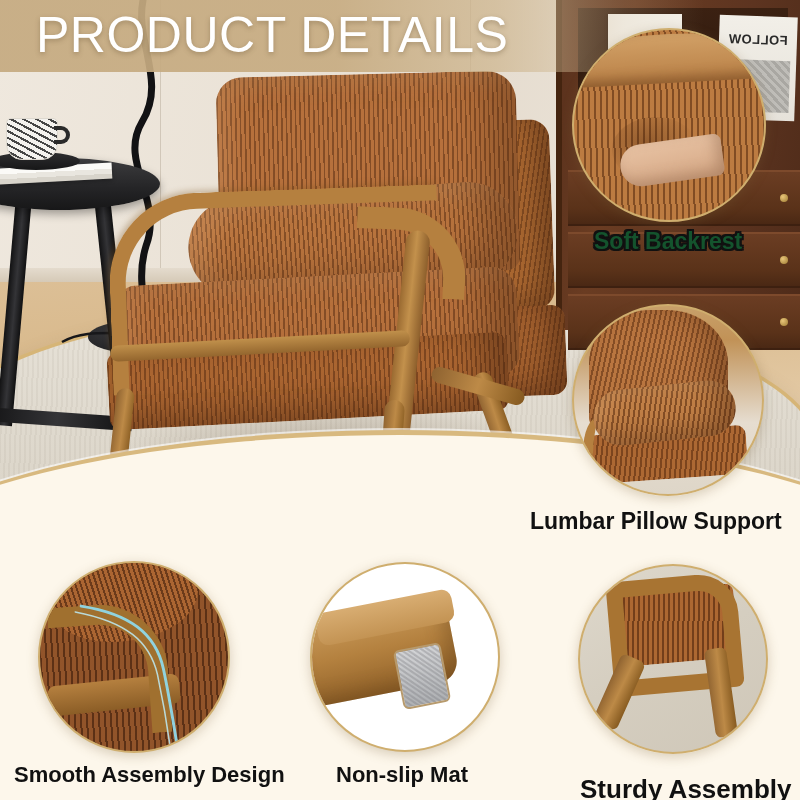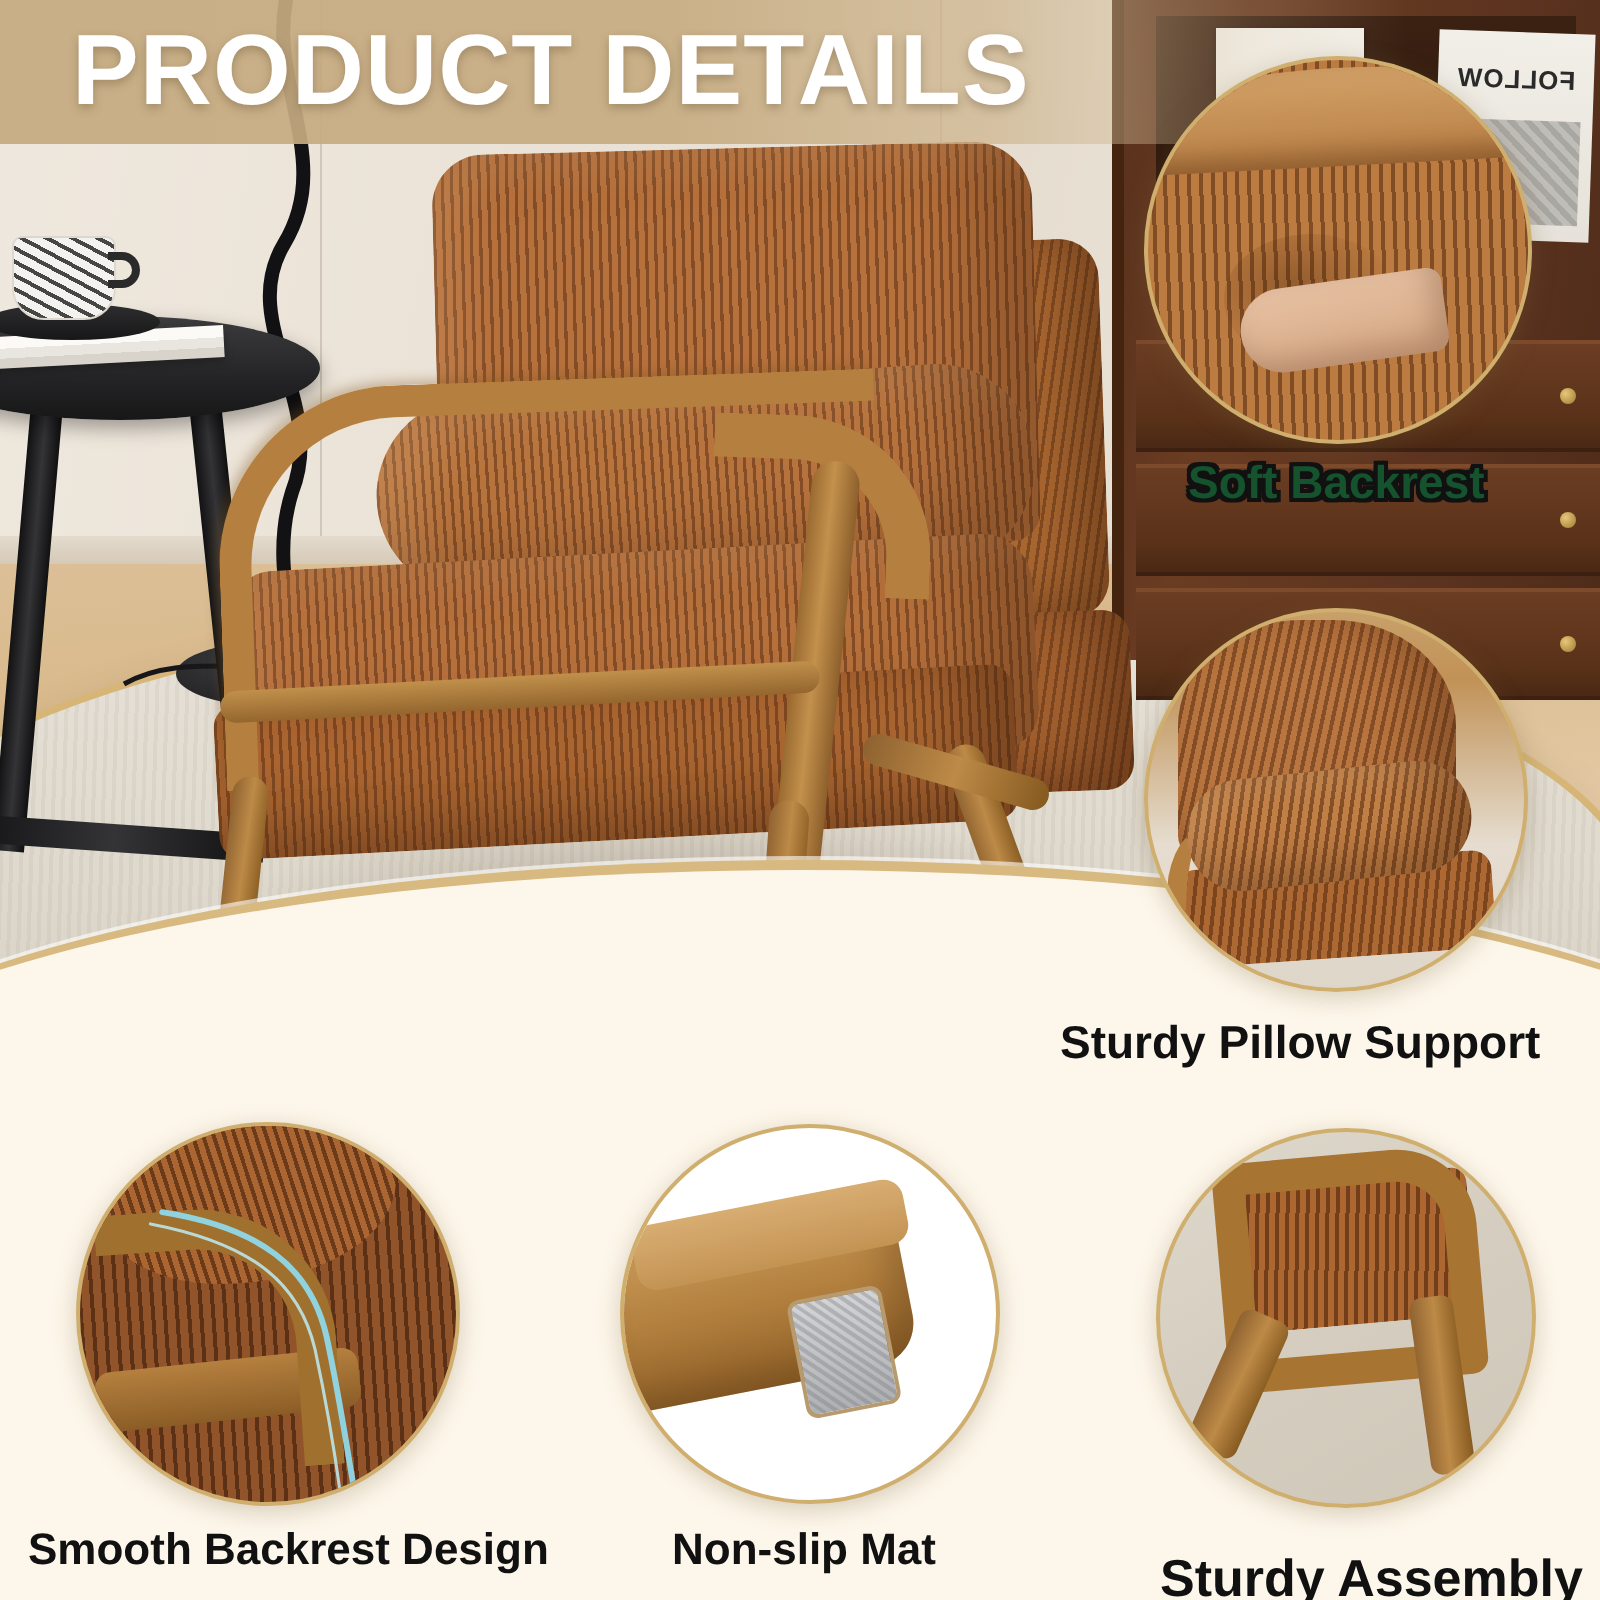--- a/index.html
+++ b/index.html
@@ -223,21 +223,21 @@
     background:linear-gradient(90deg,
       rgba(197,170,128,.92) 0%,
       rgba(199,172,130,.92) 42%,
       rgba(206,182,143,.72) 62%,
       rgba(214,194,162,.18) 78%,
       rgba(220,205,180,0) 88%);
     pointer-events:none;
   }
   .title-text{
     position:absolute; left:36px; top:6px;
-    font-size:50px; font-weight:bold; letter-spacing:.5px;
+    font-size:50px; font-weight:normal; letter-spacing:.5px;
     color:#ffffff;
     font-family:"Liberation Sans", sans-serif;
     text-shadow:0 2px 5px rgba(90,70,40,.35);
     white-space:nowrap;
   }
 
   
   .callout{ position:absolute; }
   .circle{
     position:absolute; border-radius:50%; overflow:hidden;
@@ -465,36 +465,36 @@
 
   <div class="callout">
     <div class="circle art-lumbar" style="left:572px; top:304px; width:192px; height:192px;">
       <div class="circle-inner">
         <div class="l-back"></div>
         <div class="l-seat"></div>
         <div class="l-wood"></div>
         <div class="l-pillow"></div>
       </div>
     </div>
-    <div class="cap" style="left:530px; top:508px; font-size:23px;">Sturdy Pillow Support</div>
+    <div class="cap" style="left:530px; top:508px; font-size:23px;">Lumbar Pillow Support</div>
   </div>
 
   <div class="callout">
     <div class="circle art-handrail" style="left:38px; top:561px; width:192px; height:192px;">
       <div class="circle-inner">
         <div class="hr-fan"></div>
         <div class="hr-rail"></div>
         <div class="hr-wood"></div>
         <svg style="position:absolute; left:0; top:0; width:100%; height:100%;" viewBox="0 0 192 192">
           <path d="M42 44 C 92 52, 118 72, 126 108 C 132 136, 136 162, 140 186" fill="none" stroke="#8FD8E8" stroke-width="3" stroke-linecap="round" opacity="0.95"></path>
           <path d="M36 50 C 88 60, 112 80, 120 114 C 126 142, 130 166, 133 188" fill="none" stroke="#BDEBF5" stroke-width="1.6" stroke-linecap="round" opacity="0.85"></path>
         </svg>
       </div>
     </div>
-    <div class="cap" style="left:14px; top:762px; font-size:22px;">Smooth Backrest Design</div>
+    <div class="cap" style="left:14px; top:762px; font-size:22px;">Smooth Assembly Design</div>
   </div>
 
   <div class="callout">
     <div class="circle art-nonslip" style="left:310px; top:562px; width:190px; height:190px;">
       <div class="circle-inner">
         <div class="leg-wood"></div>
         <div class="leg-top"></div>
         <div class="felt"></div>
       </div>
     </div>

